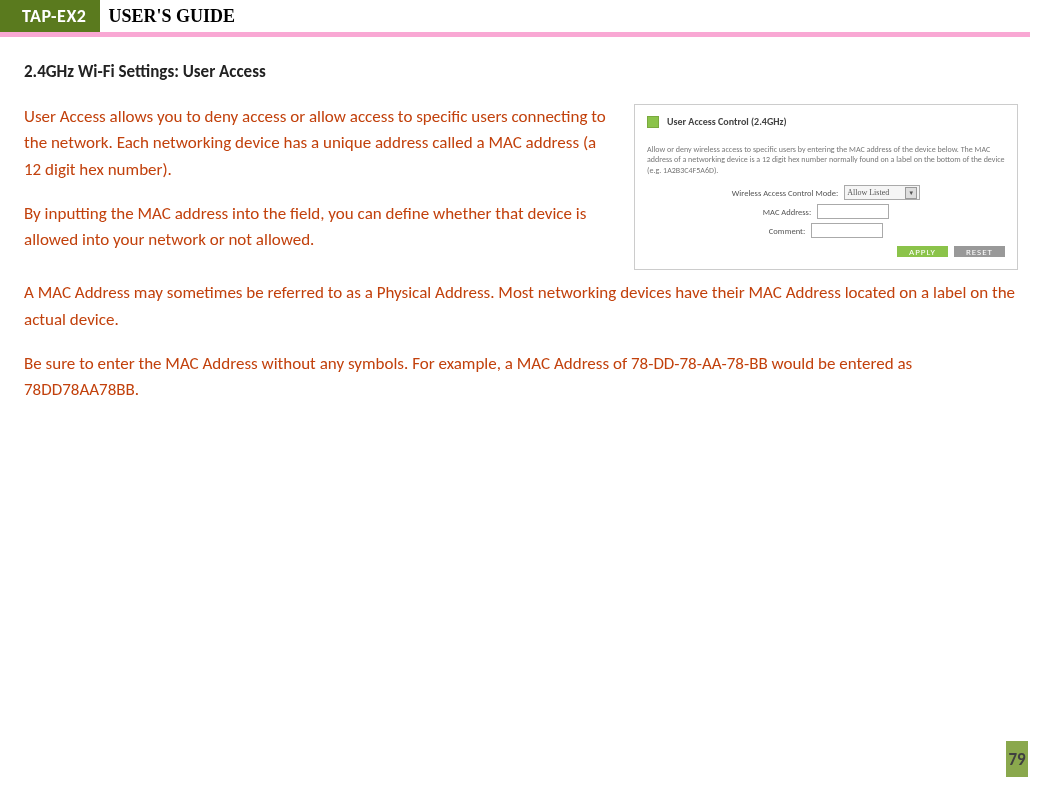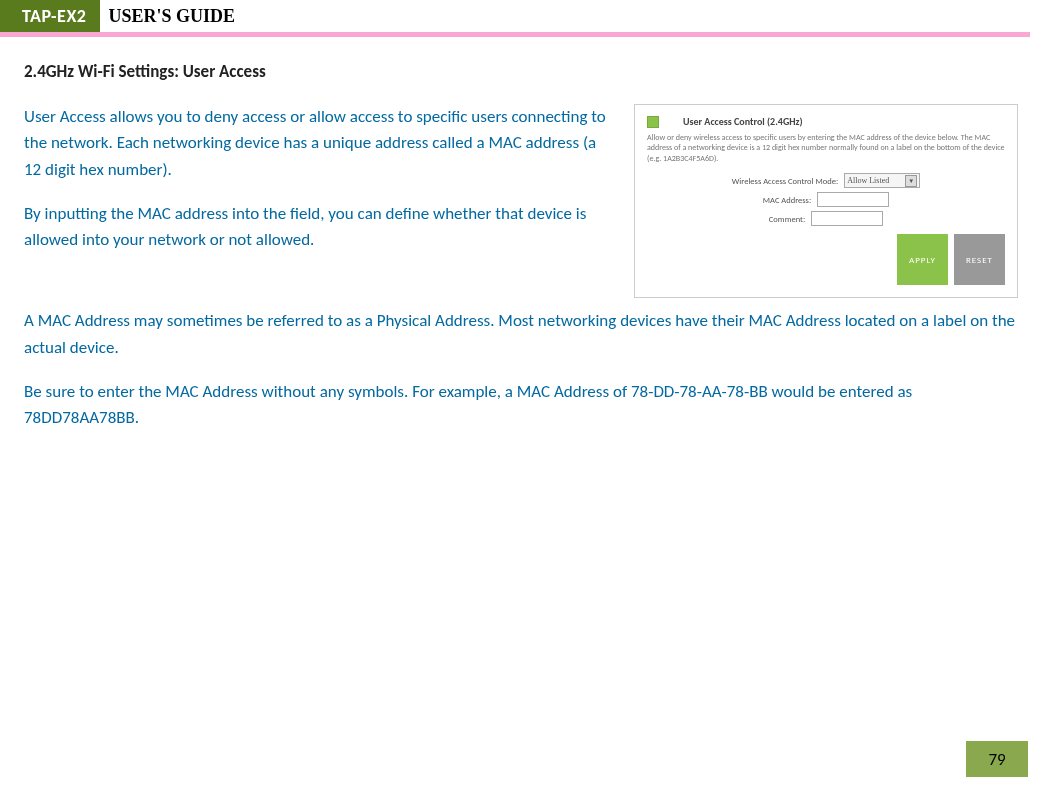--- a/index.html
+++ b/index.html
@@ -47,38 +47,38 @@
   }
   .section-heading {
     font-weight: bold;
     font-size: 17px;
     color: #222;
     margin-bottom: 22px;
   }
   .body-text {
     font-size: 17px;
     line-height: 1.55;
-    color: #0369a1;
+    color: #c2410c;
     margin-bottom: 18px;
   }
   .float-panel {
     float: right;
     width: 358px;
     border: 1px solid #ccc;
     background: #fff;
     margin: 0 0 10px 20px;
     padding: 10px 12px 12px 12px;
     font-size: 9px;
     color: #555;
   }
   .panel-title {
     display: flex;
     align-items: center;
-    gap: 24px;
-    margin-bottom: 4px;
+    gap: 8px;
+    margin-bottom: 16px;
   }
   .panel-square {
     width: 10px;
     height: 10px;
     background: #8bc34a;
     border: 1px solid #7aa93e;
   }
   .panel-title-text {
     font-weight: bold;
     font-size: 10px;
@@ -134,38 +134,39 @@
   }
   .panel-buttons {
     display: flex;
     justify-content: flex-end;
     gap: 6px;
     margin-top: 8px;
   }
   .btn {
     font-size: 9px;
     color: #fff;
-    padding: 20px 12px;
+    padding: 0 12px;
     letter-spacing: 1px;
     border: none;
   }
   .btn-apply { background: #8bc34a; }
   .btn-reset { background: #999; }
   .page-number {
     position: absolute;
     right: 14px;
     bottom: 14px;
     background: #8aa84d;
-    color: #000000;
-    width: 62px;
+    color: #404040;
+    width: 22px;
     height: 36px;
     display: flex;
     align-items: center;
     justify-content: center;
     font-size: 17px;
+    font-weight: bold;
   }
   .clear { clear: both; }
 </style>
 </head>
 <body>
 
 <div class="header-bar">
   <div class="header-accent"></div>
   <div class="header-product">TAP-EX2</div>
   <div class="header-title">USER'S GUIDE</div>

